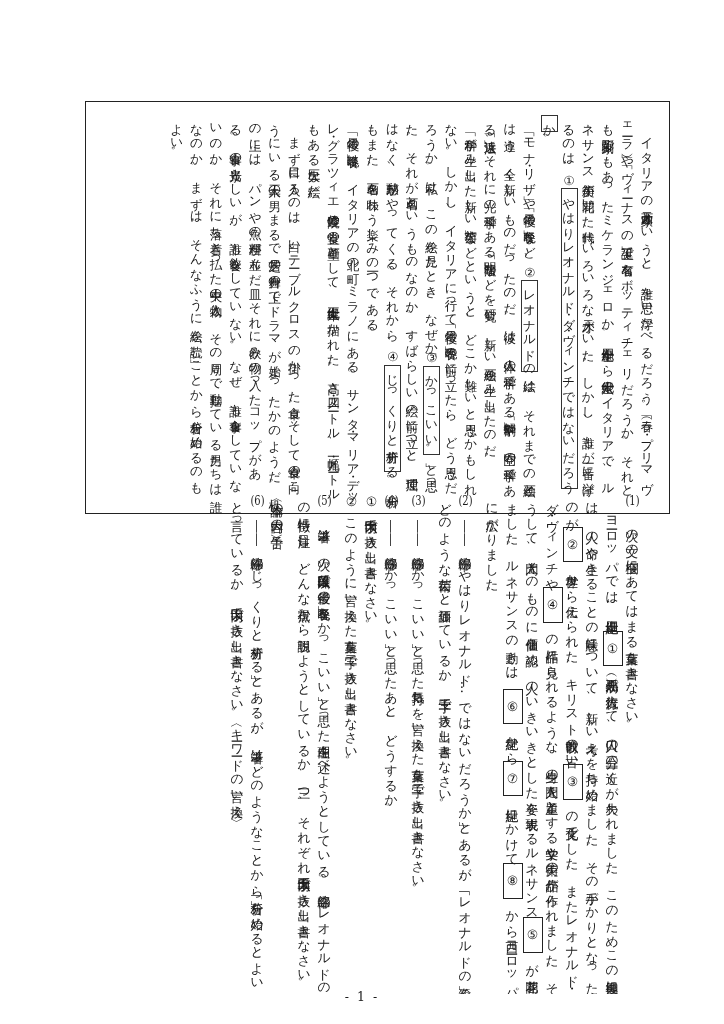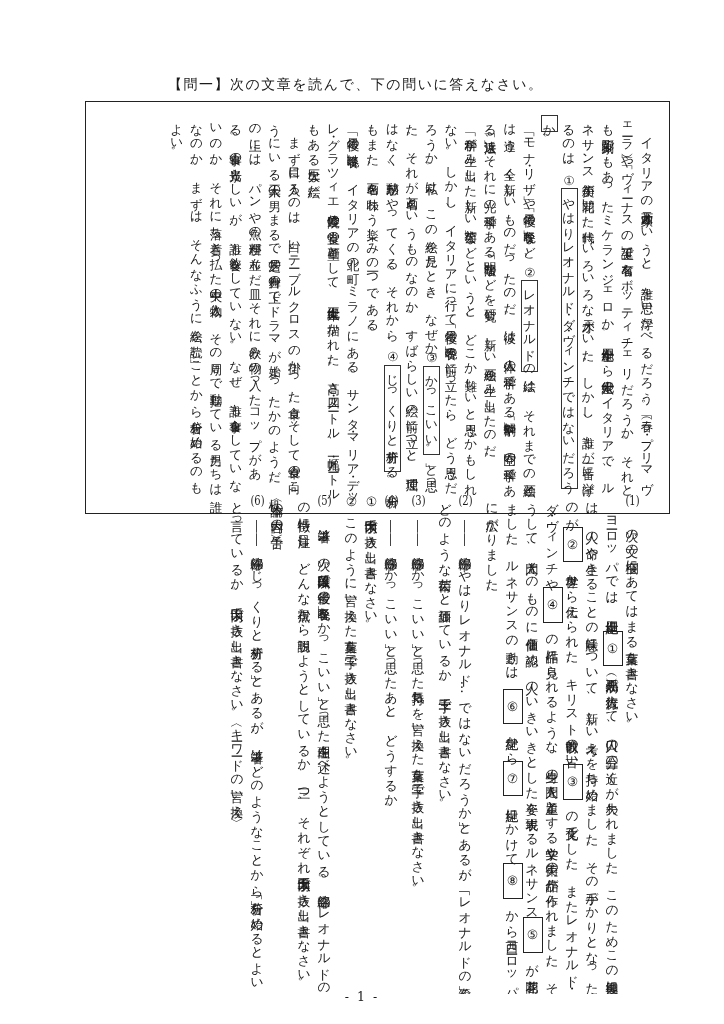--- a/index.html
+++ b/index.html
@@ -20,21 +20,20 @@
   .tcy{text-combine-upright:all;-webkit-text-combine:horizontal;}
   .blank-box{border:1px solid #222;padding:9px 1.5px;margin:3px 0;}
   .page-number{position:absolute;bottom:20px;left:0;width:100%;text-align:center;
        font-size:12.5px;letter-spacing:2px;}
 </style>
 </head>
 <body>
 
 <div class="page">
 
-  <div class="heading">【問一】次の文章を読んで、下の問いに答えなさい。</div>
 
   <div class="passage-box">
     <div>
         <p><span>イタリアの天才画家というと、誰を思い浮かべるだろう。「春（ラ・プリマヴェーラ）」や「ヴィーナスの誕生」で有名なボッティチェリだろうか。それとも彫刻家でもあったミケランジェロか。十四世紀から十六世紀のイタリアで、ルネサンス美術が花開いた時代、いろいろな天才がいた。しかし、誰もが一番に挙げるのは、</span><span class="circ">①</span><span class="mark-box">やはりレオナルド・ダ・ヴィンチではないだろうか</span><span>。</span></p>
         <p><span>「モナ・リザ」や「最後の晩餐」など、</span><span class="circ">②</span><span class="mark-box">レオナルドの絵</span><span>は、それまでの絵画とは違う、全く新しいものだったのだ。彼は、人体の科学である「解剖学」や、空間の科学である「遠近法」、それに光の科学である「明暗法」などを研究し、新しい絵画を生み出したのだ。</span></p>
         <p><span>「科学が生み出した新しい芸術」などというと、どこか難しいと思うかもしれない。しかし、イタリアに行って「最後の晩餐」の前に立ったら、どう思うだろうか。私は、この絵を見たとき、なぜか「</span><span class="circ">③</span><span class="mark-box">かっこいい。</span><span>」と思った。それが名画というものなのか。すばらしい絵の前に立つと、理屈ではなく、感動がやってくる。それから、</span><span class="circ">④</span><span class="mark-box">じっくりと分析する</span><span>。分析もまた、名画を味わう楽しみの一つである。</span></p>
         <p><span>「最後の晩餐」は、イタリアの北の町、ミラノにある。サンタ・マリア・デッレ・グラツィエ修道院の食堂の壁画として、十五世紀末に描かれた。高さ四・二メートル、幅九・一メートルもある巨大な絵だ。</span></p>
         <p><span>まず目に入るのは、白いテーブルクロスの掛かった食卓、そして食卓の向こうにいる十三人の男。まるで芝居の舞台の上でドラマが始まったかのようだ。机の上には、パンや魚の料理が並んだ皿、それに飲み物の入ったコップがある。食事の光景らしいが、誰も飲食をしていない。なぜ、誰も食事をしていないのか。それに落ち着き払った中央の人物と、その周りで動揺している男たちは誰なのか。まずは、そんなふうに絵を「読む」ことから分析を始めるのもよい。</span></p>
       </div>
   </div>

